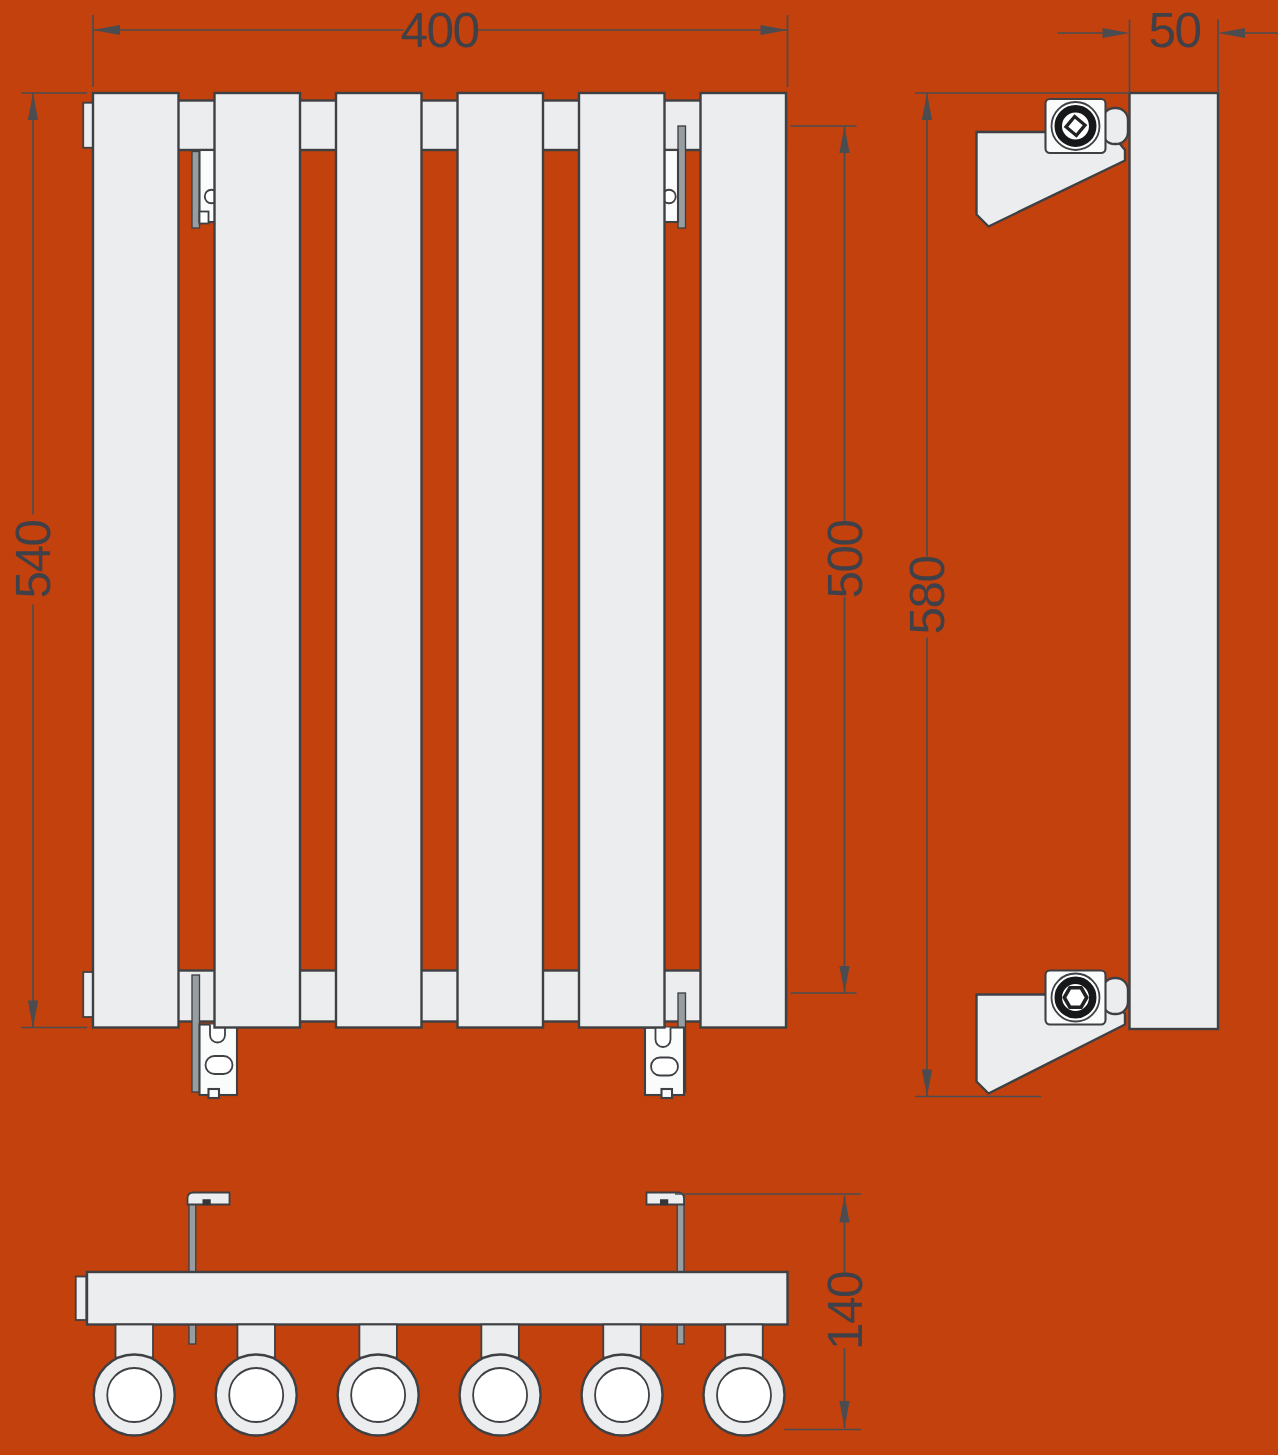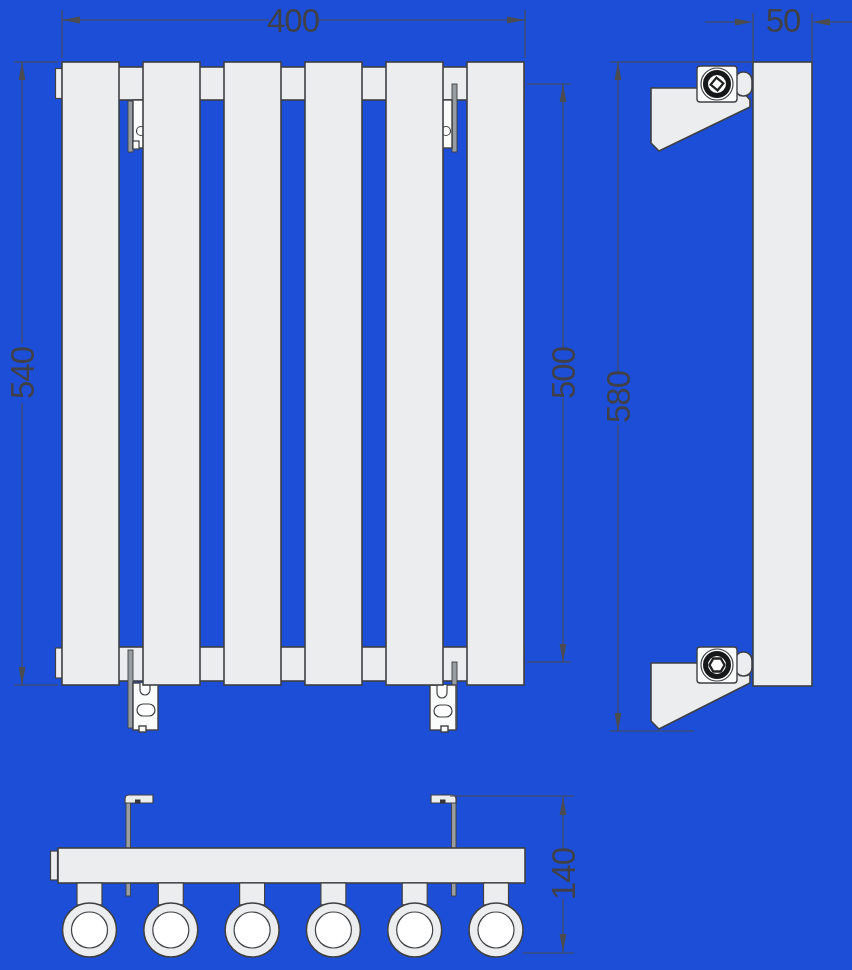--- a/index.html
+++ b/index.html
@@ -1,16 +1,16 @@
 <!DOCTYPE html>
 <html><head>
 <meta charset="utf-8">
 <style>
   html,body{margin:0;padding:0;background:#ffffff;}
-  .stage{width:852px;height:970px;position:relative;background:#1d4ed8;}
+  .stage{width:852px;height:970px;position:relative;background:#c2410c;}
   svg{display:block;}
   .outline{fill:#ebedee;stroke:#3f4044;stroke-width:1.6;}
   .outline-thin{fill:#ebedee;stroke:#3f4044;stroke-width:1.2;}
   .white-part{fill:#fafbfb;stroke:#3f4044;stroke-width:1.4;}
   .hole{fill:#ffffff;stroke:#3f4044;stroke-width:1.2;}
   .rail{fill:#989da1;stroke:#3f4044;stroke-width:0.9;}
   .dim{stroke:#4b4c50;stroke-width:1.1;fill:none;}
   .dim-arrow{fill:#4b4c50;stroke:none;}
   .dim-text{font:33px "Liberation Sans", sans-serif;fill:#404148;letter-spacing:-1px;}
   .body-line{fill:#ebedee;stroke:#3f4044;stroke-width:1.6;stroke-linejoin:round;}

